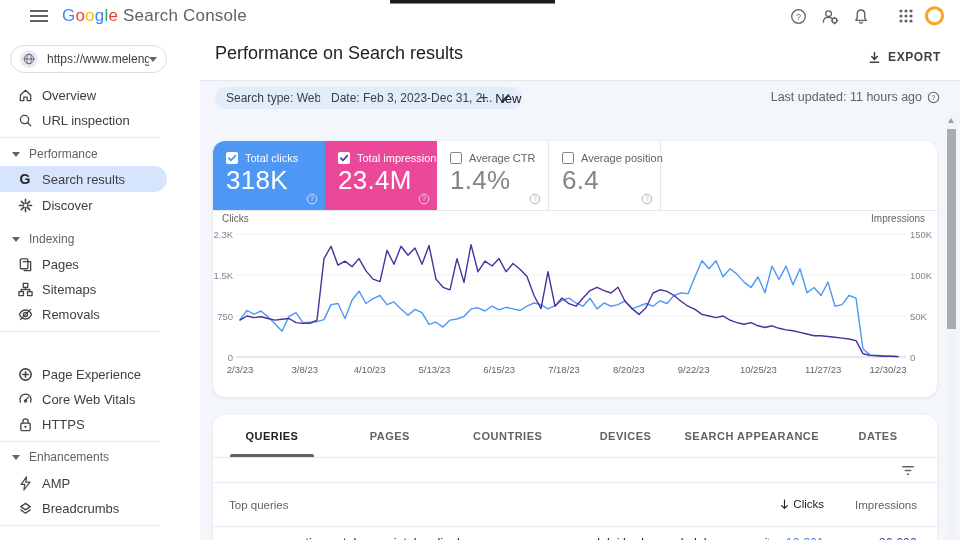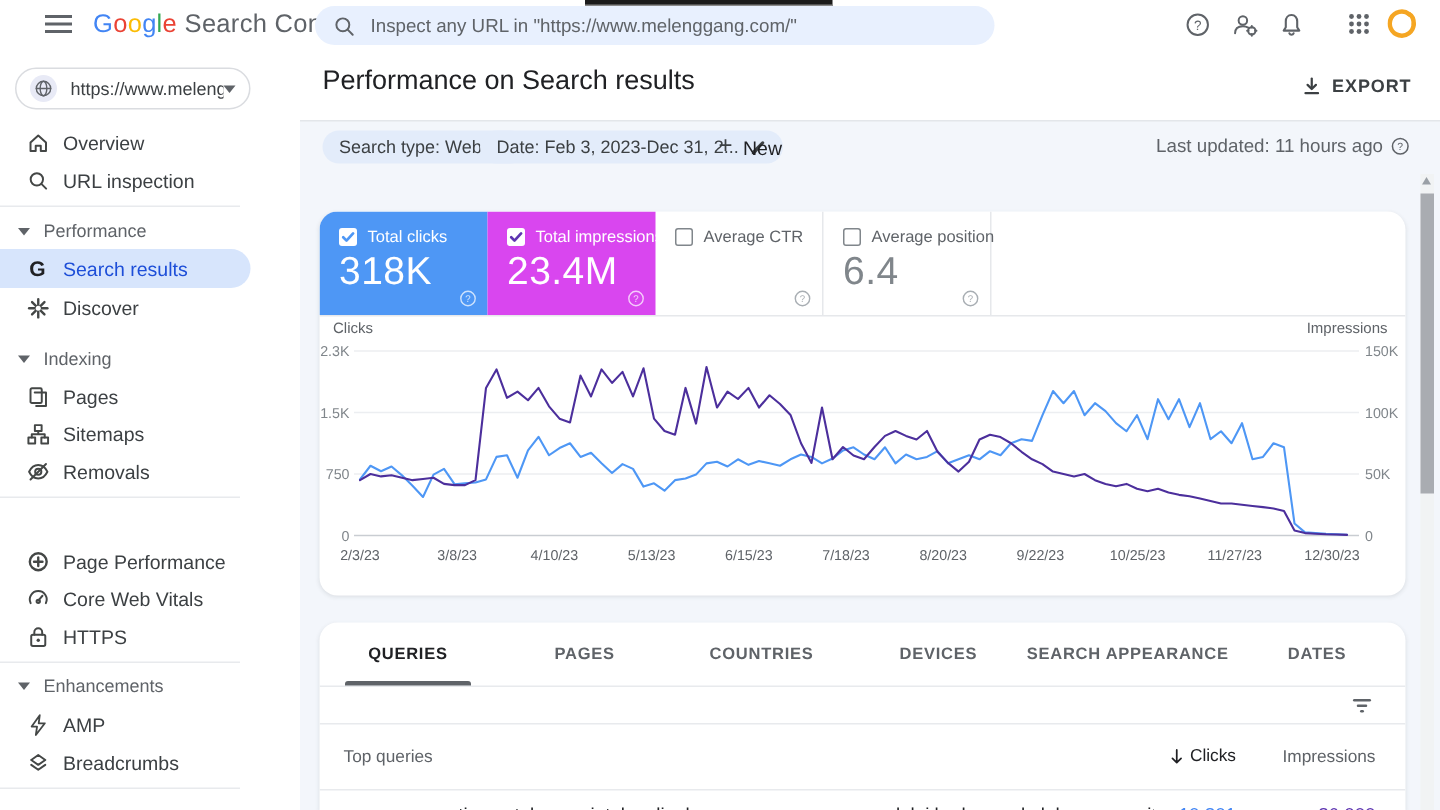--- a/index.html
+++ b/index.html
@@ -25,21 +25,21 @@
   
   #sidebar { left:0; top:32px; width:200px; height:508px; background:#fff; }
   #prop-pill { left:10px; top:13px; width:157px; height:28px; border:1px solid #dadce0; border-radius:14px; background:#fff; display:flex; align-items:center; padding:0 9px; cursor:pointer; }
   #prop-pill .globe-wrap { width:18px; height:18px; border-radius:50%; background:#e8eaf6; display:flex; align-items:center; justify-content:center; }
   #prop-pill .prop-text { font-size:12px; color:#3c4043; margin-left:9px; flex:1; white-space:nowrap; overflow:hidden; }
   .caret { width:0; height:0; border-left:4px solid transparent; border-right:4px solid transparent; border-top:5px solid #5f6368; }
   .nav-item { left:0; width:167px; height:26px; display:flex; align-items:center; cursor:pointer; }
   .nav-item .nico { width:16px; height:16px; margin-left:17px; color:#444746; display:flex; align-items:center; justify-content:center; }
   .nav-item .nlabel { margin-left:9px; font-size:13px; color:#3c4043; white-space:nowrap; }
   .nav-item.selected { background:#d7e5fc; border-radius:0 14px 14px 0; }
-  .nav-item.selected .nlabel { color:#1d4ed8; font-weight:500;text-align:center; }
+  .nav-item.selected .nlabel { color:#404040; font-weight:500;text-align:center; }
   .nav-section { left:0; width:167px; height:22px; display:flex; align-items:center; cursor:pointer; }
   .nav-section .scaret { margin-left:12px; width:0; height:0; border-left:4px solid transparent; border-right:4px solid transparent; border-top:5px solid #5f6368; }
   .nav-section .slabel { margin-left:9px; font-size:12px; color:#5f6368; }
   .sdivider { left:0; width:160px; height:1px; background:#e8eaed; }
 
   
   #content-bg { left:200px; top:80px; width:760px; height:460px; background:#f3f6fb; }
   #head-divider { left:200px; top:80px; width:760px; height:1px; background:#e3e6ea; }
   #page-title { left:215px; top:43px; font-size:18px; color:#202124; }
   #export-btn { top:50px; right:19px; display:flex; align-items:center; gap:7px; font-size:12px; font-weight:700; letter-spacing:.6px; color:#3c4043; cursor:pointer; }
@@ -100,29 +100,20 @@
 
   <div id="topbar" class="abs">
     <div id="hamburger" class="abs">
         <div></div>
         <div></div>
         <div></div>
       </div>
     <div id="logo" class="abs">
       <span class="gword" id="logo-google"><span style="color: rgb(66, 133, 244);">G</span><span style="color: rgb(234, 67, 53);">o</span><span style="color: rgb(251, 188, 5);">o</span><span style="color: rgb(66, 133, 244);">g</span><span style="color: rgb(52, 168, 83);">l</span><span style="color: rgb(234, 67, 53);">e</span></span><span class="suffix">Search Console</span>
     </div>
-    <div id="searchbox" class="abs">
-      <span>
-        <svg width="15" height="15" viewBox="0 0 16 16" class="ico-stroke" style="color:#5f6368">
-            <circle cx="7" cy="7" r="4.6"></circle>
-            <line x1="10.6" y1="10.6" x2="14" y2="14"></line>
-          </svg>
-      </span>
-      <input type="text" placeholder="Inspect any URL in &quot;https://www.melenggang.com/&quot;" style="">
-    </div>
     <span class="abs tb-icon" style="left:790px">
       <svg width="17" height="17" viewBox="0 0 18 18">
           <circle cx="9" cy="9" r="7.2" class="ico-stroke"></circle>
           <text x="9" y="12.4" font-size="9.5" text-anchor="middle" fill="#5f6368" font-family="Liberation Sans,sans-serif">?</text>
         </svg>
     </span>
     <span class="abs tb-icon" style="left:821px">
       <svg width="18" height="17" viewBox="0 0 19 18" class="ico-stroke">
           <circle cx="8" cy="6" r="3"></circle>
           <path d="M2.5 15 C2.5 11.5 5 10 8 10 C9.5 10 10.8 10.4 11.8 11"></path>
@@ -251,21 +242,21 @@
     <div class="sdivider abs" style="top:299px"></div>
 
     <div class="nav-item abs" style="top:329px">
       <span class="nico">
           <svg width="15" height="15" viewBox="0 0 16 16" class="ico-stroke" style="stroke-width:1.7">
             <circle cx="8" cy="8" r="6"></circle>
             <line x1="8" y1="5" x2="8" y2="11"></line>
             <line x1="5" y1="8" x2="11" y2="8"></line>
           </svg>
         </span>
-      <span class="nlabel">Page Performance</span>
+      <span class="nlabel">Page Experience</span>
     </div>
     <div class="nav-item abs" style="top:354px">
       <span class="nico">
           <svg width="15" height="15" viewBox="0 0 16 16" class="ico-stroke">
             <path d="M2.6 10.8 A6 6 0 1 1 13.4 10.8"></path>
             <line x1="8" y1="9" x2="11" y2="5.5"></line>
             <circle cx="8" cy="9.5" r="1.2"></circle>
           </svg>
         </span>
       <span class="nlabel">Core Web Vitals</span>
@@ -362,21 +353,21 @@
             <span class="tlabel">Total clicks</span>
           </div>
         <div class="tvalue">318K</div>
         <span class="thelp">
             <svg width="12" height="12" viewBox="0 0 14 14">
               <circle cx="7" cy="7" r="5.6" fill="none" stroke="rgba(255,255,255,.85)" stroke-width="1.1"></circle>
               <text x="7" y="9.8" font-size="7.5" text-anchor="middle" fill="rgba(255,255,255,.9)">?</text>
             </svg>
           </span>
       </div>
-      <div class="tile colored" id="tile-1" style="background: #d946ef;">
+      <div class="tile colored" id="tile-1" style="background: #ec4899;">
         <div class="cbrow">
             <span class="cb checked">
               <svg width="10" height="10" viewBox="0 0 10 10">
                 <path d="M1.8 5.2 L4 7.4 L8.4 2.6" fill="none" stroke="#5e35b1" stroke-width="1.8" stroke-linecap="round" stroke-linejoin="round"></path>
               </svg>
             </span>
             <span class="tlabel">Total impressions</span>
           </div>
         <div class="tvalue">23.4M</div>
         <span class="thelp">
@@ -384,20 +375,21 @@
               <circle cx="7" cy="7" r="5.6" fill="none" stroke="rgba(255,255,255,.85)" stroke-width="1.1"></circle>
               <text x="7" y="9.8" font-size="7.5" text-anchor="middle" fill="rgba(255,255,255,.9)">?</text>
             </svg>
           </span>
       </div>
       <div class="tile" id="tile-2">
         <div class="cbrow">
             <span class="cb unchecked"></span>
             <span class="tlabel">Average CTR</span>
           </div>
+        <div class="tvalue">1.4%</div>
         <span class="thelp">
             <svg width="12" height="12" viewBox="0 0 14 14">
               <circle cx="7" cy="7" r="5.6" fill="none" stroke="#9aa0a6" stroke-width="1.1"></circle>
               <text x="7" y="9.8" font-size="7.5" text-anchor="middle" fill="#9aa0a6">?</text>
             </svg>
           </span>
       </div>
       <div class="tile" id="tile-3">
         <div class="cbrow">
             <span class="cb unchecked"></span>

